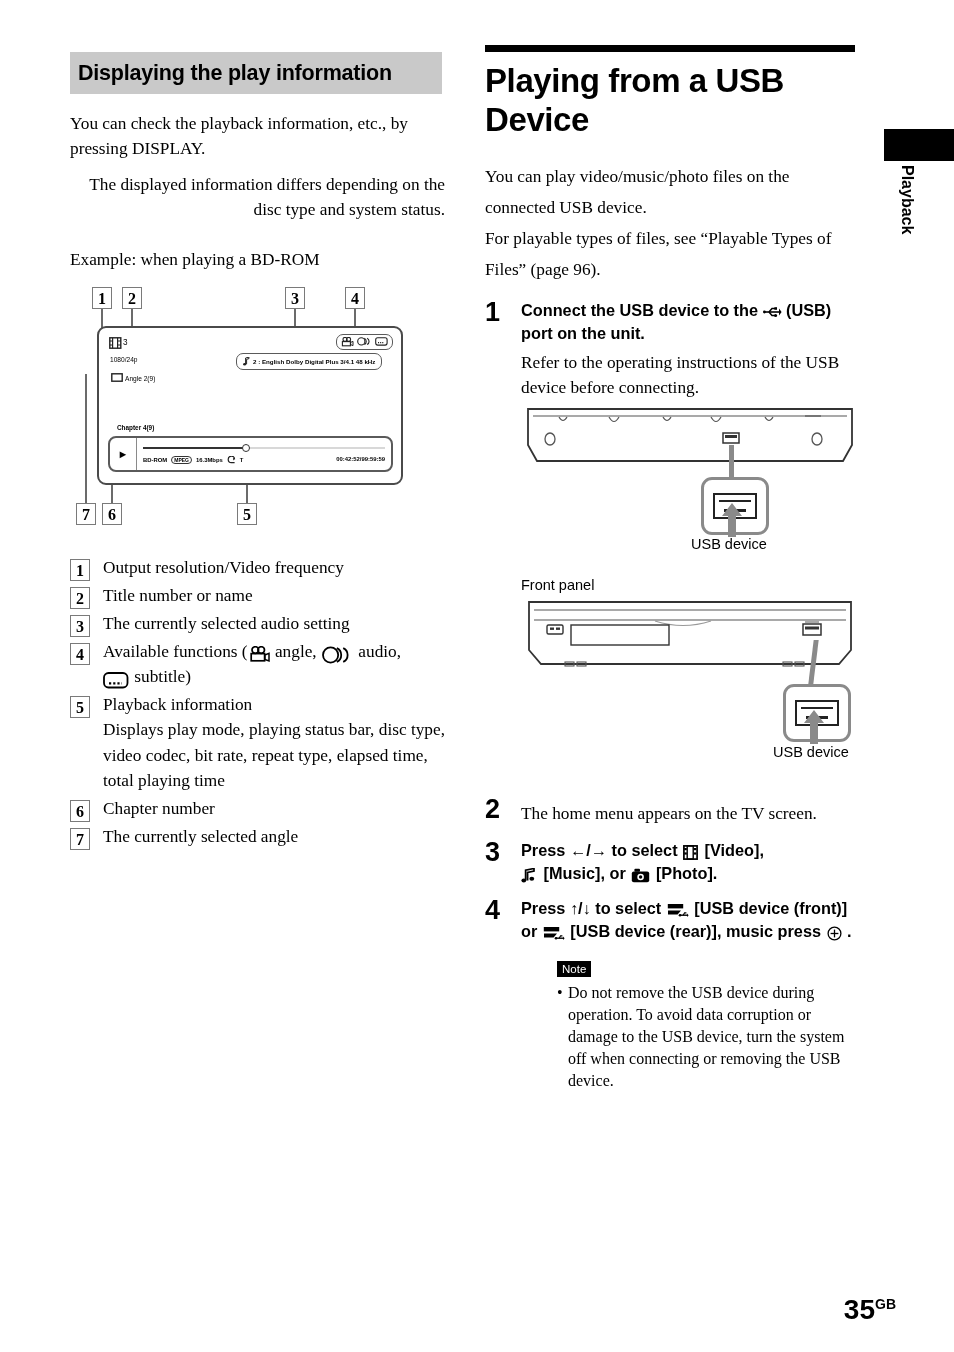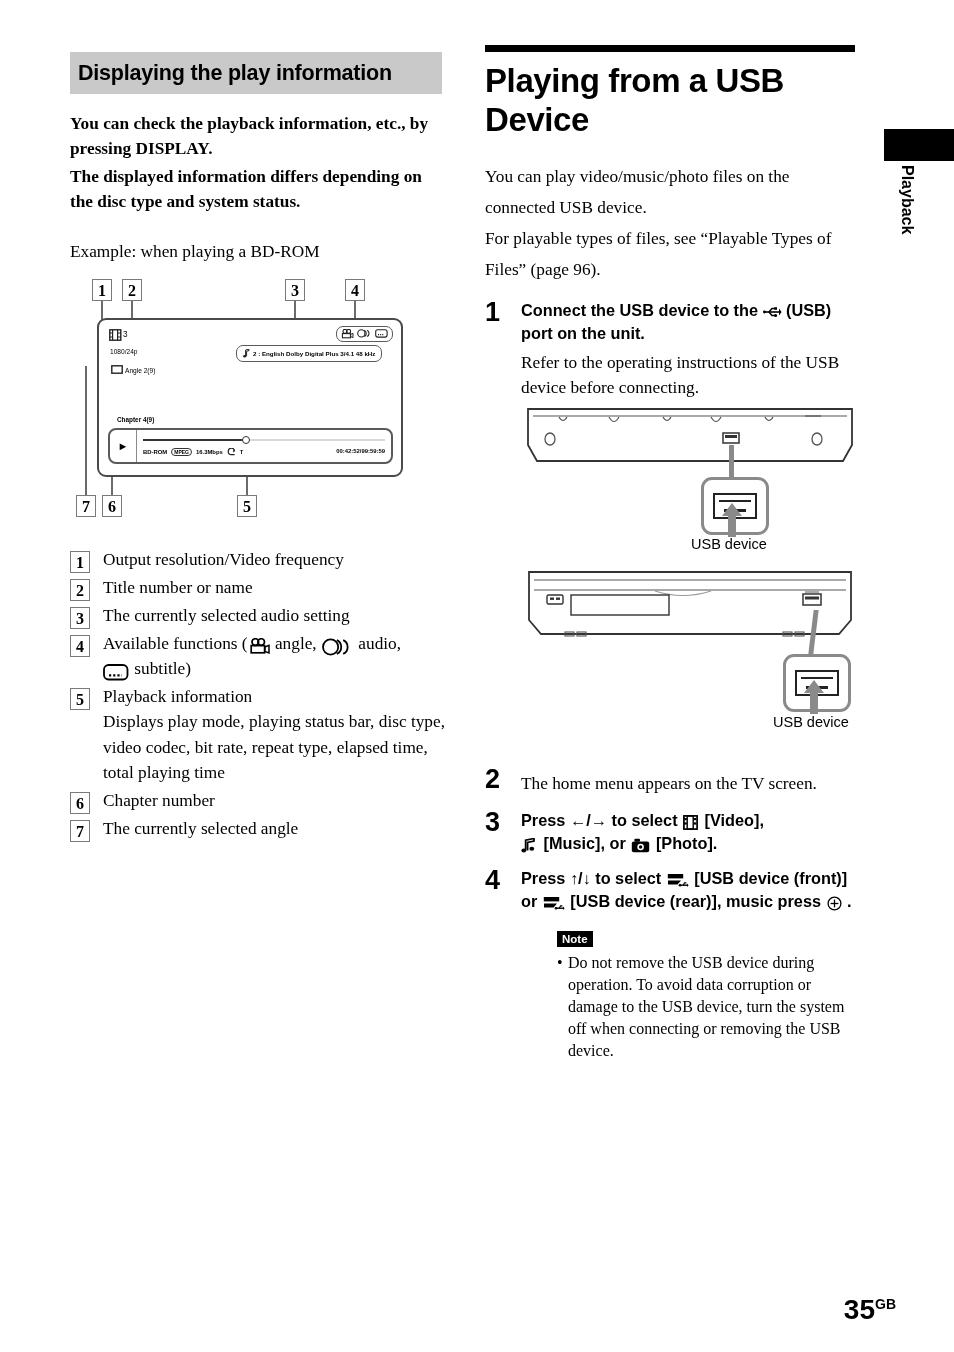--- a/index.html
+++ b/index.html
@@ -18,23 +18,22 @@
   .sec-head{
     background:#c9c9c9;width:372px;height:42px;
     display:flex;align-items:center;
     font-family:"Liberation Sans", sans-serif;
     font-weight:bold;font-size:21.5px;letter-spacing:-0.2px;
     padding-left:8px;box-sizing:border-box;
   }
   .body-par{
     font-size:17.3px;line-height:24.5px;margin-top:18px;
     font-family:"Liberation Serif", serif;
-    font-weight:bold;
-  }
-  .body-par.tight{margin-top:4px;}
+  }
+  .body-par.tight{margin-top:12px;text-align:right;}
   .example-line{font-size:17.3px;line-height:24.5px;margin-top:26px;}
 
   
   .numbox{
     border:1.6px solid #7a7a7a;background:#fff;
     font-family:"Liberation Serif", serif;
     font-size:16px;font-weight:bold;
     width:20px;height:22px;line-height:21px;text-align:center;
     box-sizing:border-box;color:#000;
   }
@@ -146,21 +145,21 @@
   }
   .usb-dev-label{
     position:absolute;font-family:"Liberation Sans", sans-serif;font-size:14.5px;
   }
   .lead{position:absolute;background:#8a8a8a;}
 
   
   .note-wrap{margin-top:16px;margin-left:36px;}
   .note-badge{
     display:inline-block;background:#000;color:#fff;
-    font-family:"Liberation Sans", sans-serif;font-weight:bold;
+    font-family:"Liberation Sans", sans-serif;font-weight:normal;
     font-size:11.5px;padding:1.5px 5px 2px 5px;
   }
   .note-item{
     display:flex;margin-top:5px;font-size:16px;line-height:22px;
   }
   .note-bullet{flex:0 0 11px;}
   .note-text{flex:1;}
 
   
   .tab-black{position:absolute;left:884px;top:129px;width:70px;height:32px;background:#000;}
@@ -383,20 +382,21 @@
           <div class="lead" style="left:208px;top:40px;width:5px;height:34px;"></div>
           <div class="usb-callout" style="left:180px;top:72px;">
             <div class="usb-port"></div>
           </div>
           <svg width="22" height="34" viewBox="0 0 22 34" style="position:absolute;left:200px;top:98px;">
             <path d="M11 0 L21 13 H15 V34 H7 V13 H1 Z" fill="#8a8a8a"></path>
           </svg>
           <div class="usb-dev-label" style="left:170px;top:131px;">USB device</div>
         </div>
 
+        <div class="panel-label">Front panel</div>
         <div class="hw" style="height:182px;">
           <svg width="330" height="78" viewBox="0 0 330 78" style="position:absolute;left:4px;top:0;">
             <path d="M4 4 H326 V52 L314 66 H16 L4 52 Z" fill="#fff" stroke="#333" stroke-width="1.8"></path>
             <line x1="9" y1="12" x2="321" y2="12" stroke="#555" stroke-width="1.2"></line>
             <line x1="9" y1="22" x2="321" y2="22" stroke="#555" stroke-width="1.2"></line>
             <path d="M130 23 q28 9 56 0" fill="none" stroke="#999" stroke-width="1.1"></path>
             <rect x="22" y="27" width="16" height="9" rx="1.5" fill="none" stroke="#333" stroke-width="1.4"></rect>
             <rect x="25" y="29.5" width="4" height="2.4" fill="#333"></rect>
             <rect x="31" y="29.5" width="4" height="2.4" fill="#333"></rect>
             <rect x="46" y="27" width="98" height="20" fill="none" stroke="#333" stroke-width="1.4"></rect>

